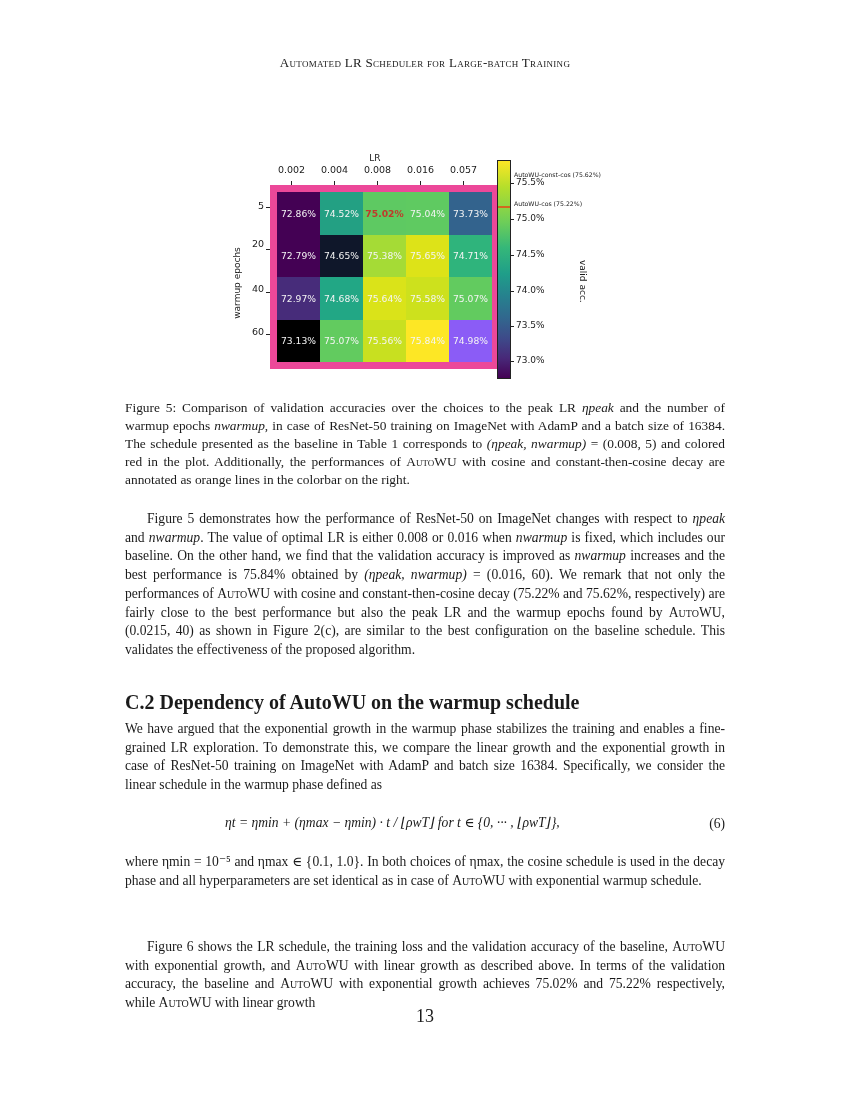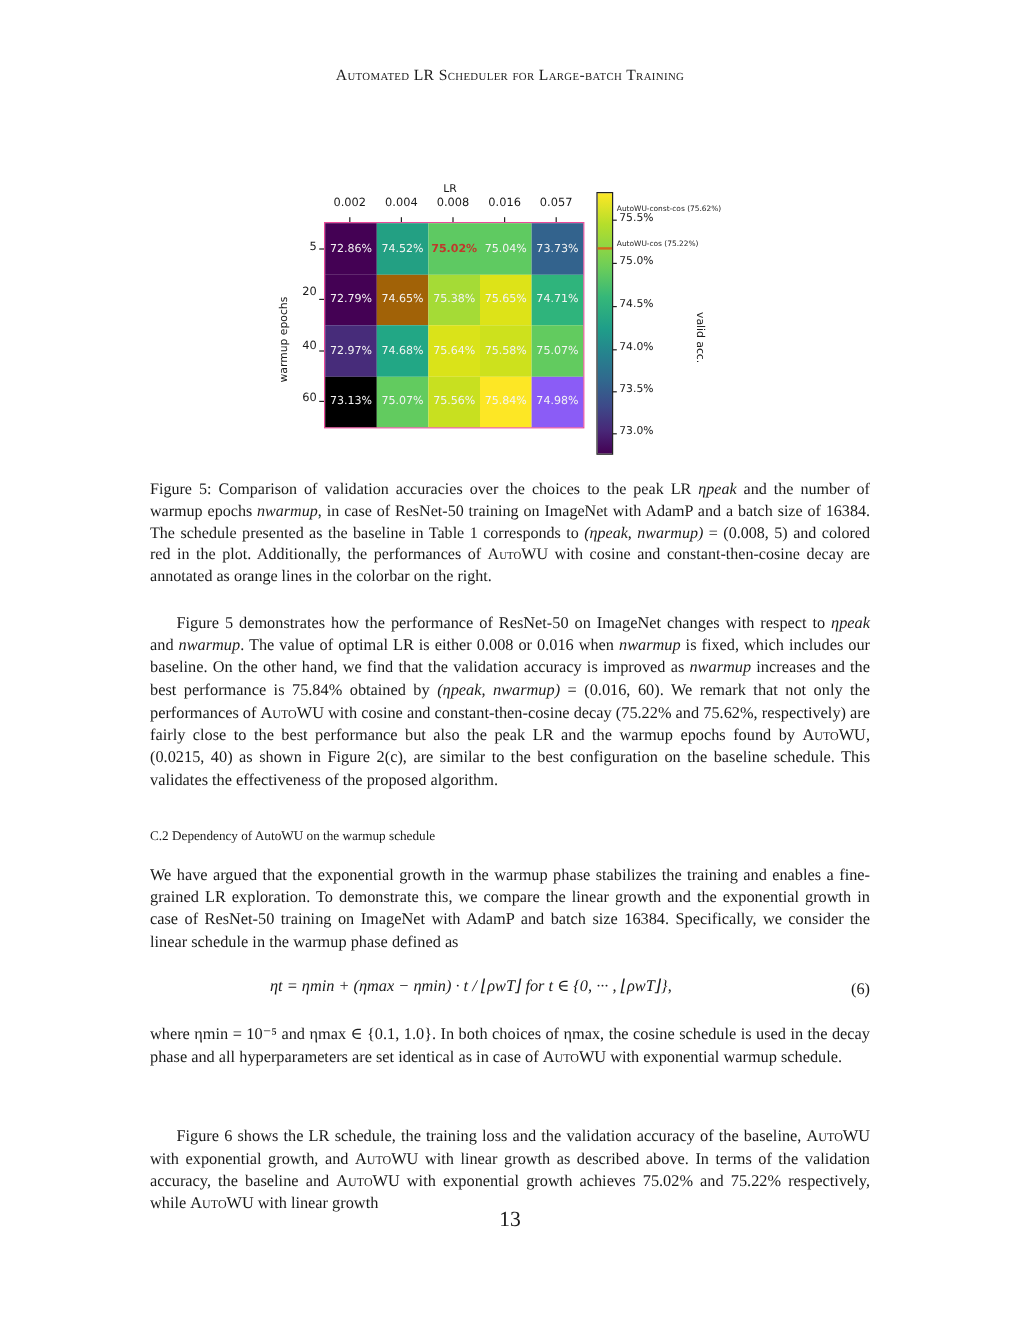--- a/index.html
+++ b/index.html
@@ -16,41 +16,41 @@
   .fig-sans { font-family: "DejaVu Sans", "Liberation Sans", sans-serif; }
   .xlabel-top { position: absolute; left: 145px; top: 3px; width: 20px; text-align: center; font-size: 9px; }
   .xtick-lbl { position: absolute; top: 14px; width: 43px; text-align: center; font-size: 9.5px; }
   .ylabel { position: absolute; left: -23px; top: 128px; width: 80px; text-align: center; font-size: 9px;
             transform: rotate(-90deg); transform-origin: center; }
   .ytick-lbl { position: absolute; left: 24px; width: 20px; text-align: right; font-size: 9.5px; }
   .ytick { position: absolute; left: 46px; width: 4px; height: 1px; background: #222; }
   .xtick { position: absolute; top: 31px; width: 1px; height: 4px; background: #222; }
   .heatmap {
     position: absolute; left: 50px; top: 35px; width: 215px; height: 170px;
-    border: 1px solid #ec4899; display: grid;
+    border: 7px solid #ec4899; display: grid;
     grid-template-columns: repeat(5, 1fr); grid-template-rows: repeat(4, 1fr);
   }
   .cell { display: flex; align-items: center; justify-content: center; font-size: 9.2px; color: #f4f4f4; }
   .cell.baseline { color: #c0392b; font-weight: bold; }
   .colorbar {
     position: absolute; left: 277px; top: 10px; width: 12px; height: 217px; border: 1px solid #222;
     background: linear-gradient(to bottom, #fde725 0%, #b5de2b 12%, #6ece58 28%, #35b779 40%, #1f9e89 52%, #26828e 62%, #31688e 72%, #3e4989 82%, #482878 91%, #440154 100%);
   }
   .cb-line { position: absolute; left: 0; width: 12px; height: 2px; background: #d2691e; }
   .cb-tick { position: absolute; left: 290px; width: 4px; height: 1px; background: #222; }
   .cb-lbl { position: absolute; left: 296px; font-size: 9px; }
   .cb-anno { position: absolute; left: 294px; font-size: 6.2px; white-space: nowrap; }
   .cb-title { position: absolute; left: 368px; top: 110px; font-size: 9px; transform: rotate(90deg); transform-origin: left top; white-space: nowrap; }
 
   
   .caption, .para, .section-head, .equation, .page-num { position: absolute; left: 125px; width: 600px; }
   .caption { top: 399px; font-size: 13.4px; line-height: 18.1px; text-align: justify; }
   .para { font-size: 13.6px; line-height: 18.7px; text-align: justify; }
   .indent { text-indent: 22px; }
-  .section-head { top: 691px; font-size: 11px; font-weight: normal; }
+  .section-head { top: 691px; font-size: 20px; font-weight: bold; }
   .equation { top: 810px; font-size: 13.6px; height: 40px; }
   .eq-body { position: absolute; left: 100px; top: 4px; font-style: italic; white-space: nowrap; }
   .eq-num { position: absolute; right: 0; top: 6px; }
   .page-num { top: 1006px; text-align: center; font-size: 18px; }
   .sc { font-variant: small-caps; }
   i.m { font-style: italic; }
 </style>
 </head>
 <body>
 
@@ -80,21 +80,21 @@
   <div class="ytick" style="top:184px"></div>
 
   <div class="heatmap">
     <div class="cell" style="background:#440154">72.86%</div>
     <div class="cell" style="background:#23a083">74.52%</div>
     <div class="cell baseline" style="background:#5ec962">75.02%</div>
     <div class="cell" style="background:#5fca61">75.04%</div>
     <div class="cell" style="background:#33638d">73.73%</div>
 
     <div class="cell" style="background:#440154">72.79%</div>
-    <div class="cell" style="background:#a16207">74.65%</div>
+    <div class="cell" style="background:#0f172a">74.65%</div>
     <div class="cell" style="background:#a5db36">75.38%</div>
     <div class="cell" style="background:#dde318">75.65%</div>
     <div class="cell" style="background:#2fb47c">74.71%</div>
 
     <div class="cell" style="background:#472c7a">72.97%</div>
     <div class="cell" style="background:#22a785">74.68%</div>
     <div class="cell" style="background:#dae319">75.64%</div>
     <div class="cell" style="background:#cde11d">75.58%</div>
     <div class="cell" style="background:#62cb5f">75.07%</div>
 

